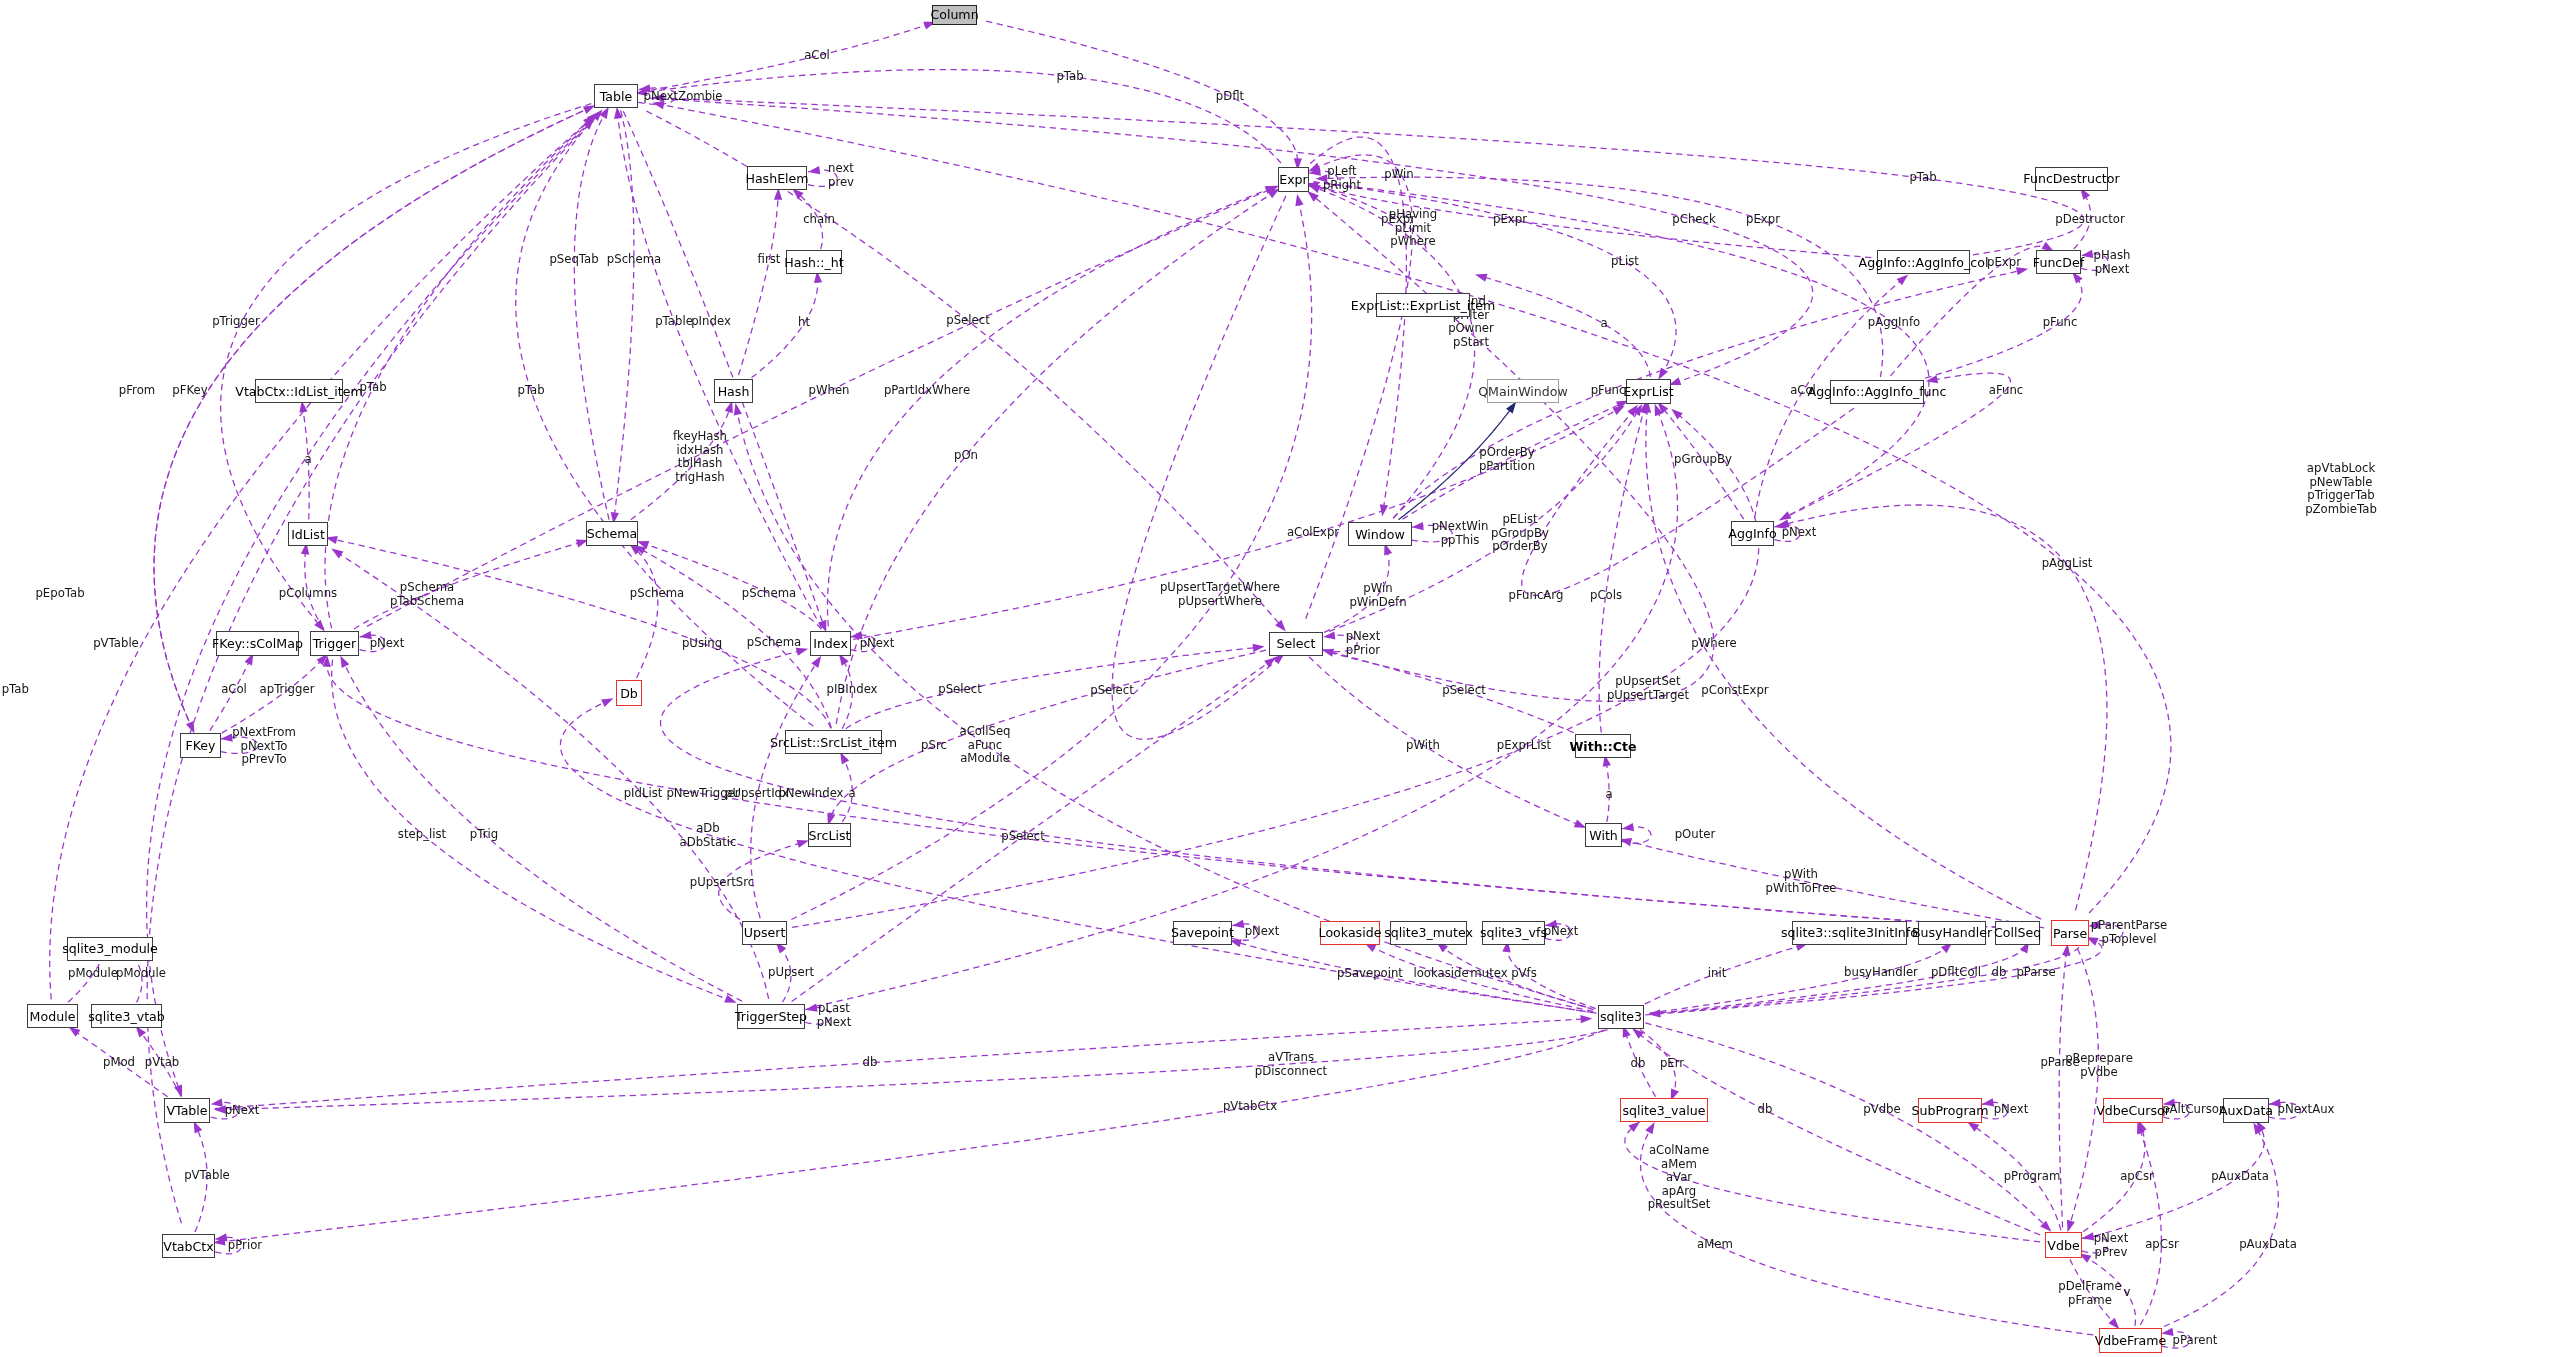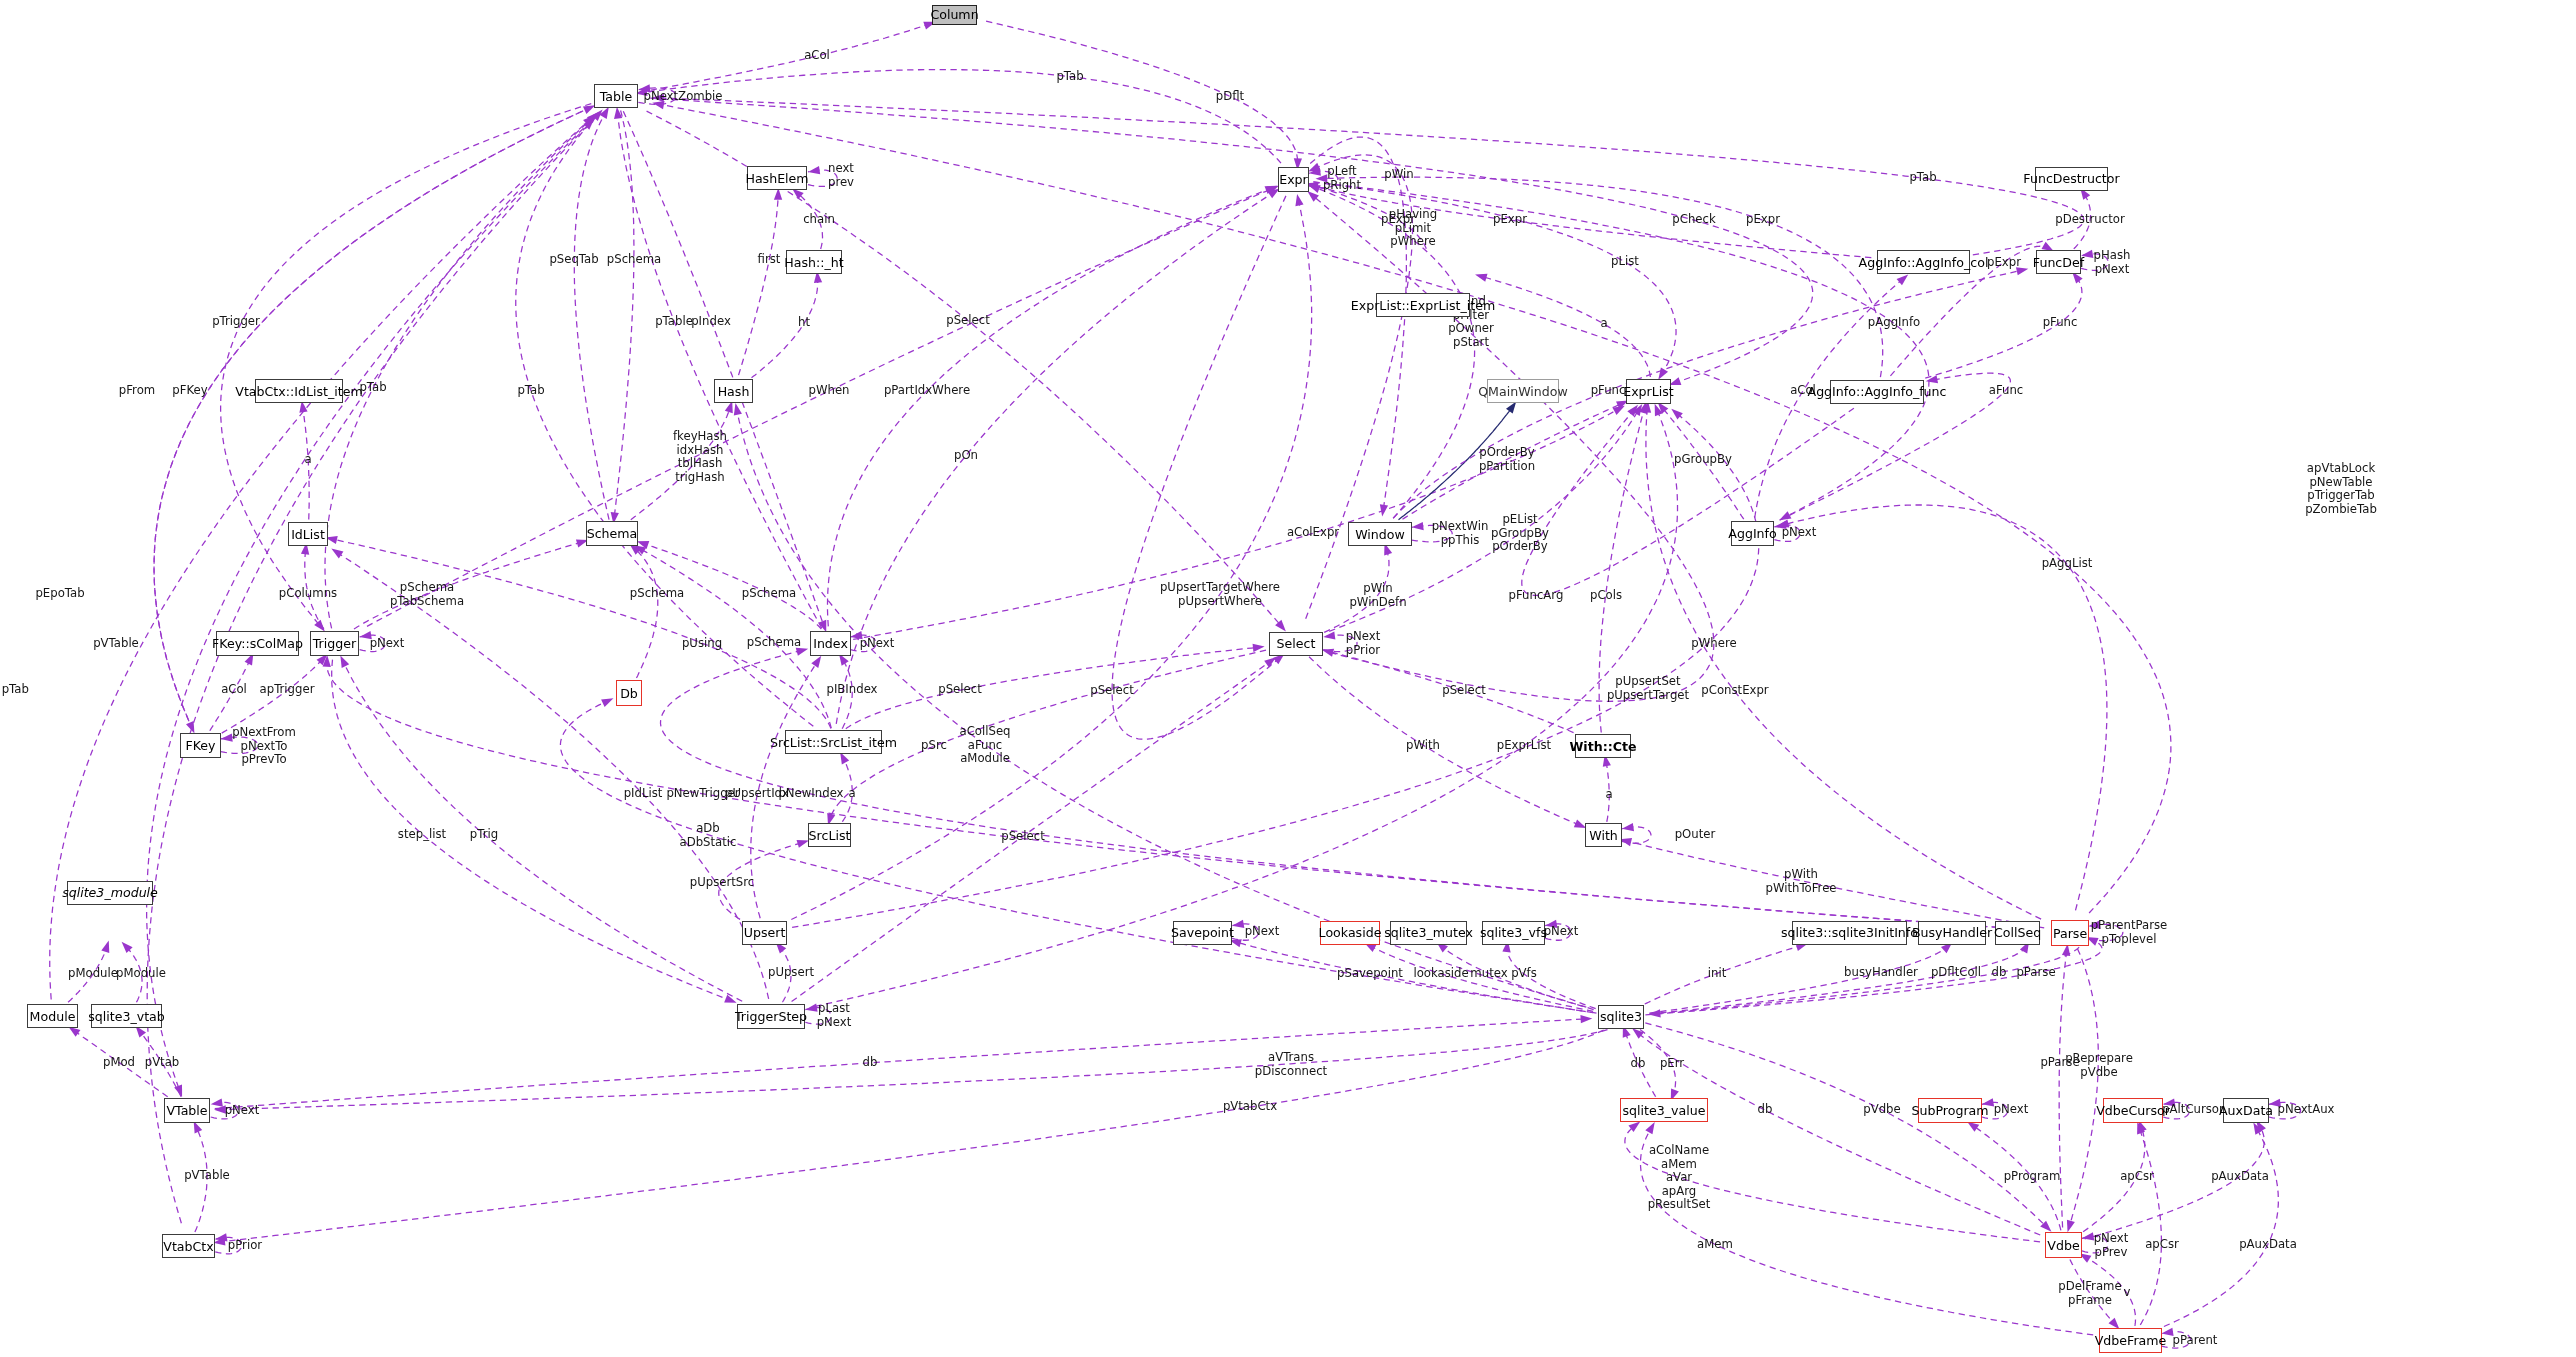--- a/index.html
+++ b/index.html
@@ -375,21 +375,21 @@
       </div>
       <div class="node default" style="left: 1575px; top: 734px; width: 56px; height: 24.4px; font-weight: bold;">
         <span>With::Cte</span>
       </div>
       <div class="node default" style="left: 808px; top: 823px; width: 43px; height: 24.4px;">
         <span>SrcList</span>
       </div>
       <div class="node default" style="left: 1585px; top: 823px; width: 37px; height: 24.4px;">
         <span>With</span>
       </div>
-      <div class="node default" style="left: 67px; top: 881px; width: 86px; height: 23.5px; font-style: italic;">
+      <div class="node default" style="left: 67px; top: 937px; width: 86px; height: 23.5px;">
         <span>sqlite3_module</span>
       </div>
       <div class="node default" style="left: 27px; top: 1004px; width: 51px; height: 24.4px;">
         <span>Module</span>
       </div>
       <div class="node default" style="left: 91px; top: 1004px; width: 71px; height: 24.4px;">
         <span>sqlite3_vtab</span>
       </div>
       <div class="node default" style="left: 742px; top: 921px; width: 45px; height: 23.5px;">
         <span>Upsert</span>

